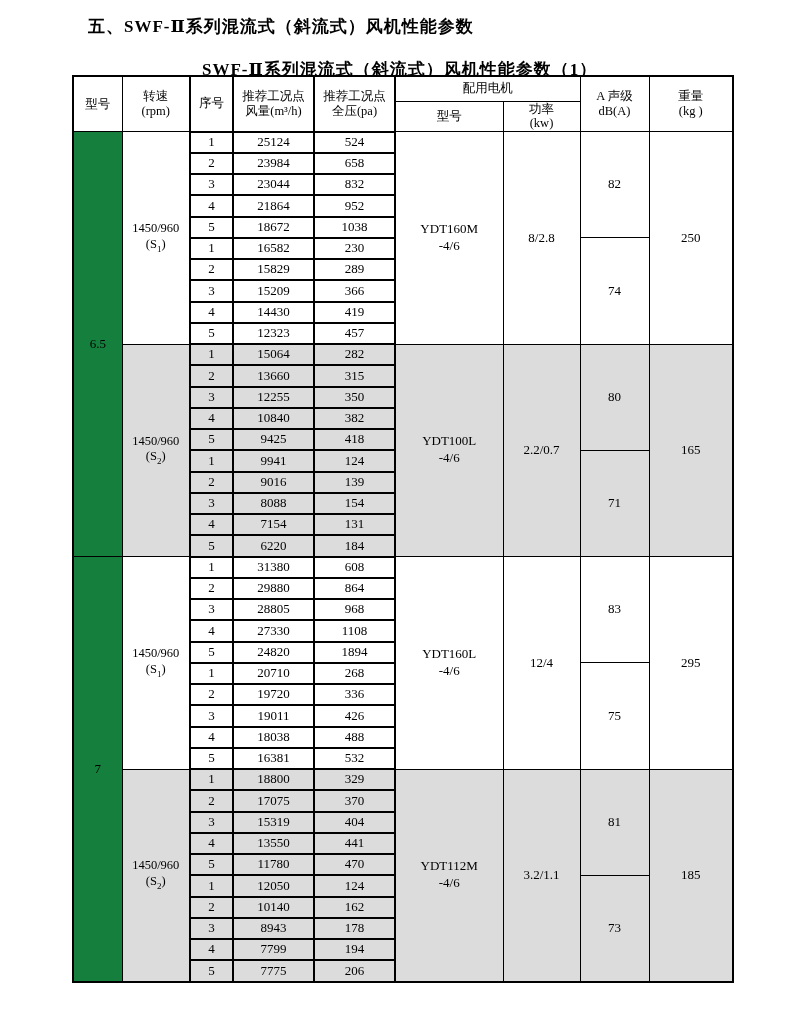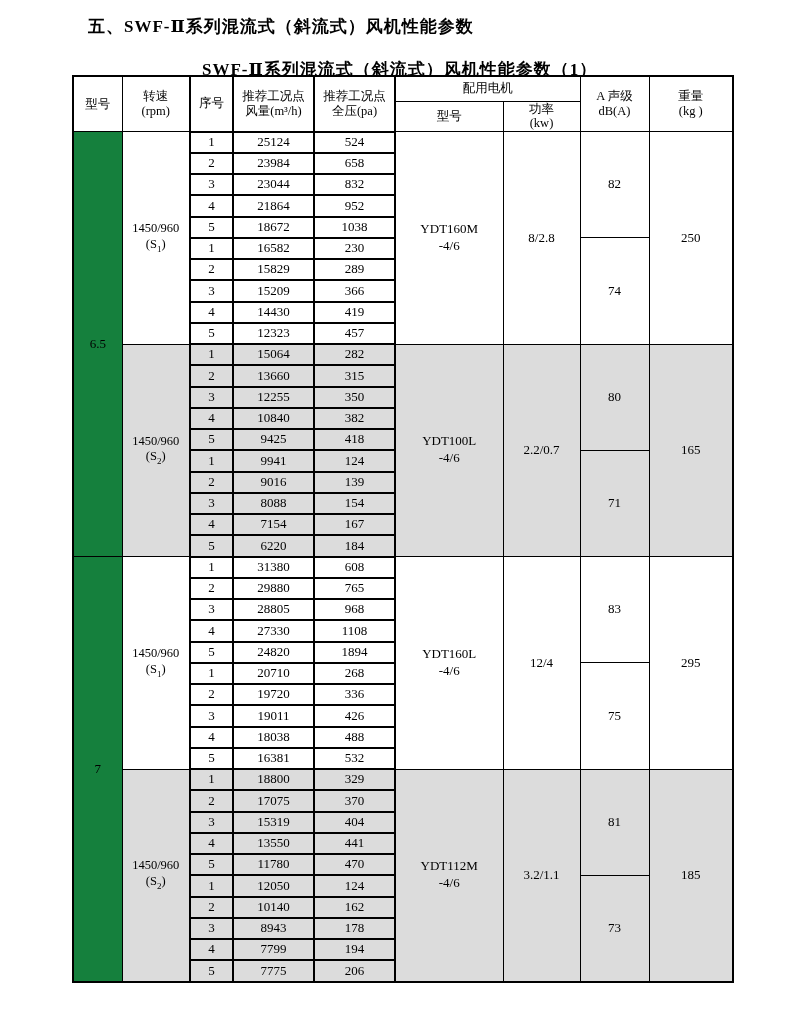--- a/index.html
+++ b/index.html
@@ -191,42 +191,42 @@
           <td class="g c-pressure shaded">139</td>
         </tr>
         <tr>
           <td class="g c-seq shaded">3</td>
           <td class="g c-flow shaded">8088</td>
           <td class="g c-pressure shaded">154</td>
         </tr>
         <tr>
           <td class="g c-seq shaded">4</td>
           <td class="g c-flow shaded">7154</td>
-          <td class="g c-pressure shaded">167</td>
+          <td class="g c-pressure shaded">131</td>
         </tr>
         <tr>
           <td class="g c-seq shaded">5</td>
           <td class="g c-flow shaded">6220</td>
           <td class="g c-pressure shaded">184</td>
         </tr>
         <tr>
           <td class="c-model-cell" rowspan="20">7</td>
           <td class="c-speed" rowspan="10">1450/960<br>(S<sub>1</sub>)</td>
           <td class="g c-seq">1</td>
           <td class="g c-flow">31380</td>
           <td class="g c-pressure">608</td>
           <td class="c-motor" rowspan="10">YDT160L<br>-4/6</td>
           <td class="c-power" rowspan="10">12/4</td>
           <td class="c-noise" rowspan="5">83</td>
           <td class="c-weight" rowspan="10">295</td>
         </tr>
         <tr>
           <td class="g c-seq">2</td>
           <td class="g c-flow">29880</td>
-          <td class="g c-pressure">765</td>
+          <td class="g c-pressure">864</td>
         </tr>
         <tr>
           <td class="g c-seq">3</td>
           <td class="g c-flow">28805</td>
           <td class="g c-pressure">968</td>
         </tr>
         <tr>
           <td class="g c-seq">4</td>
           <td class="g c-flow">27330</td>
           <td class="g c-pressure">1108</td>

